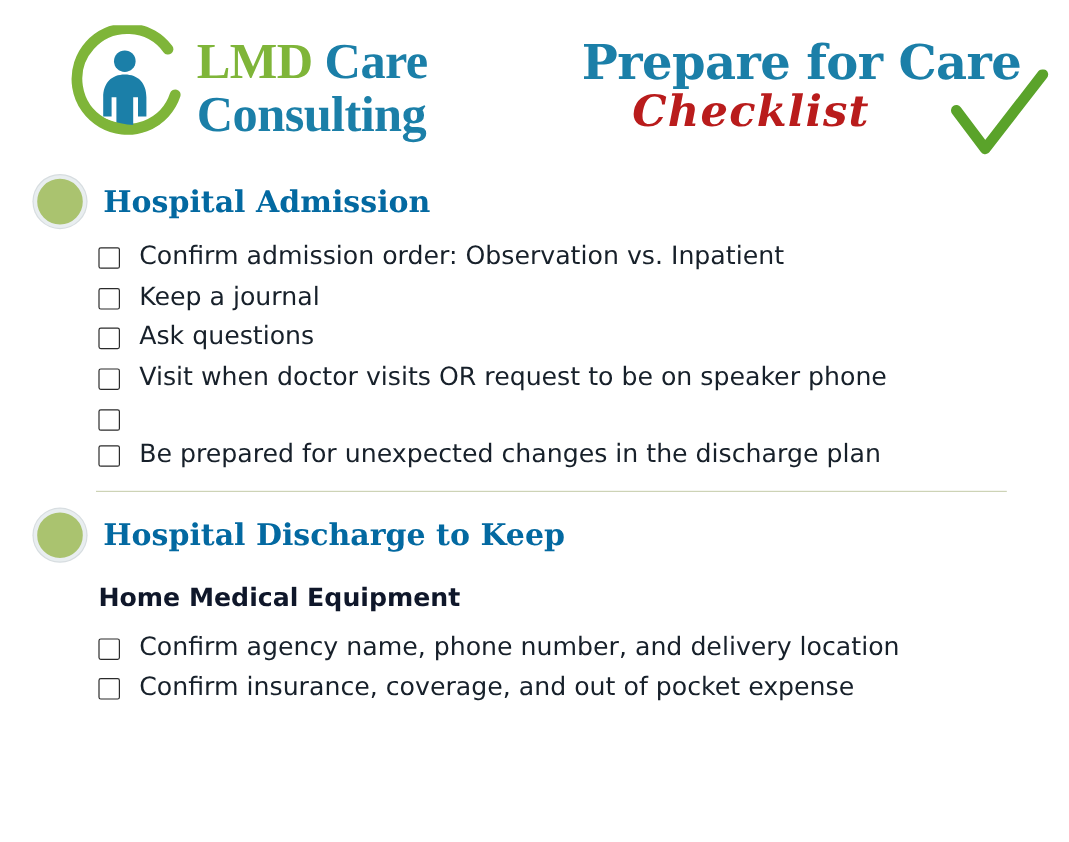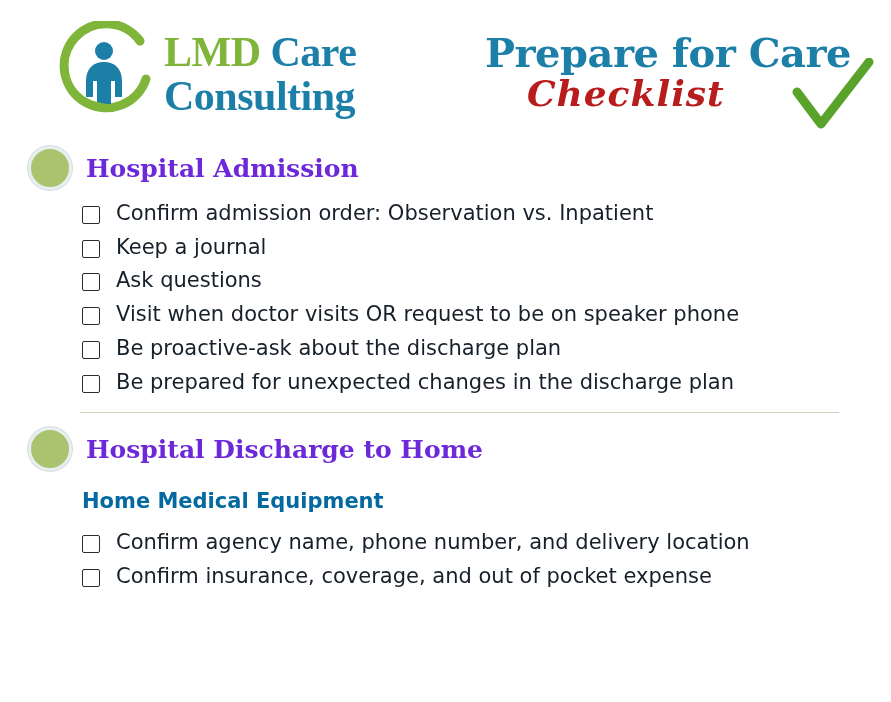--- a/index.html
+++ b/index.html
@@ -126,21 +126,21 @@
     border-radius: 50%;
     background: #aac36f;
     border: 3px solid #e9eef0;
     box-shadow: 0 0 0 1px #d7dde0;
     flex: 0 0 auto;
   }
   .section-title {
     font-family: "DejaVu Serif", serif;
     font-weight: bold;
     font-size: 25px;
-    color: #6d28d9;
+    color: #0369a1;
     letter-spacing: 0px;
   }
 
   .items {
     margin: 10px 0 0 0;
     padding: 0 0 0 58px;
   }
 
   .item {
     display: flex;
@@ -163,21 +163,21 @@
     color: #17202a;
     line-height: 1.32;
     max-width: 700px;
     text-align: right;
   }
 
   .subhead {
     font-family: "DejaVu Sans", sans-serif;
     font-weight: bold;
     font-size: 21px;
-    color: #0369a1;
+    color: #0f172a;
     padding-left: 58px;
     margin: 18px 0 16px 0;
   }
 
   .divider {
     height: 1px;
     background: #cdd3b6;
     margin: 16px 26px 14px 56px;
   }
 
@@ -240,35 +240,34 @@
         <div class="item">
           <div class="checkbox"></div>
           <div class="item-label">Ask questions</div>
         </div>
         <div class="item">
           <div class="checkbox"></div>
           <div class="item-label">Visit when doctor visits OR request to be on speaker phone</div>
         </div>
         <div class="item">
           <div class="checkbox"></div>
-          <div class="item-label">Be proactive-ask about the discharge plan</div>
         </div>
         <div class="item">
           <div class="checkbox"></div>
           <div class="item-label">Be prepared for unexpected changes in the discharge plan</div>
         </div>
       </div>
     </div>
 
     <div class="divider"></div>
 
     <div class="section section-2">
       <div class="section-head">
         <div class="bullet-dot"></div>
-        <div class="section-title">Hospital Discharge to Home</div>
+        <div class="section-title">Hospital Discharge to Keep</div>
       </div>
 
       <div class="subhead">Home Medical Equipment</div>
 
       <div class="items">
         <div class="item">
           <div class="checkbox"></div>
           <div class="item-label">Confirm agency name, phone number, and delivery location</div>
         </div>
         <div class="item">

